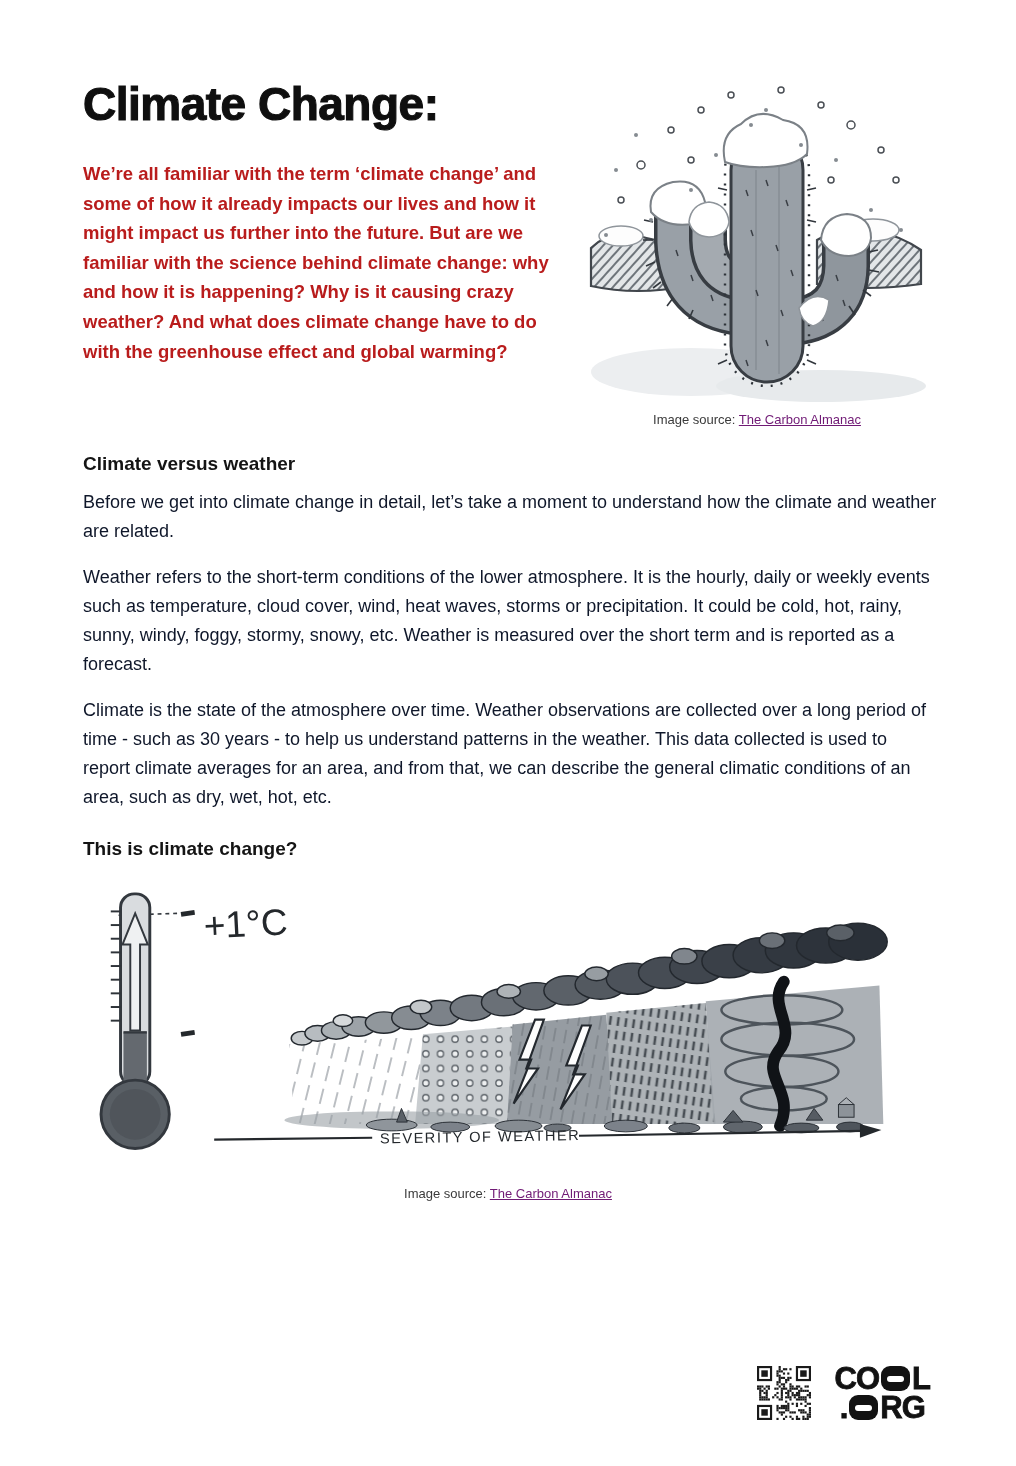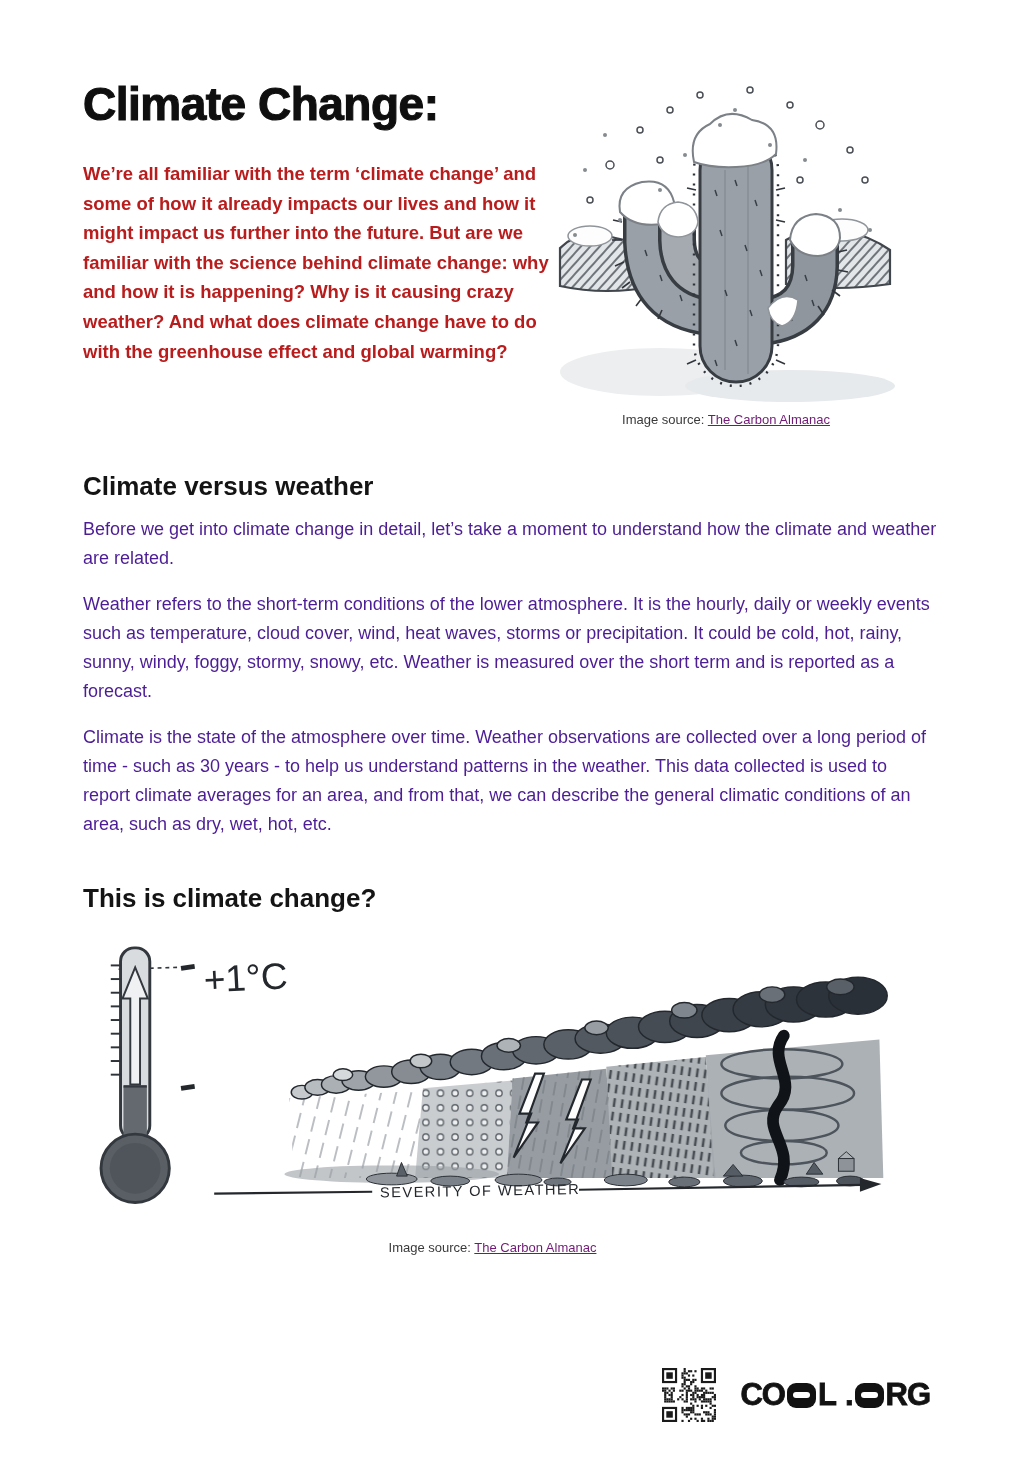--- a/index.html
+++ b/index.html
@@ -1,35 +1,35 @@
 <!DOCTYPE html>
 <html><head>
 <meta charset="utf-8">
 <style>
   html,body{margin:0;padding:0;background:#fff;}
   .page{position:relative;width:1016px;height:1466px;background:#ffffff;overflow:hidden;
         font-family:"Liberation Sans",sans-serif;color:#2e2e2e;}
-  .content{padding:70px 114px 0 83px;}
+  .content{padding:70px 83px 0 83px;}
   .top-row{display:flex;justify-content:space-between;align-items:flex-start;}
   .top-left{width:482px;}
   h1{margin:6px 0 26px 0;font-size:46px;line-height:1.24;font-weight:bold;color:#0f0f0f;
      letter-spacing:-0.5px;-webkit-text-stroke:1.1px #0f0f0f;}
   h1 .t-line{display:block;}
   .intro{margin:0;font-size:18.5px;line-height:29.6px;font-weight:bold;color:#b91c1c;}
   figure{margin:0;}
   .figure-cactus{width:352px;display:flex;flex-direction:column;align-items:center;}
   .caption{font-size:13px;color:#3a3a3a;text-align:center;margin-top:4px;}
   .caption a{color:#701a75;text-decoration:underline;}
-  h2{font-size:26px;font-weight:bold;color:#141414;margin:44px 0 13px 0;}
-  p.body{margin:0 0 17px 0;font-size:18px;line-height:29px;color:#4c1d95;width:856px;}
+  h2{font-size:19px;font-weight:bold;color:#141414;margin:26px 0 13px 0;}
+  p.body{margin:0 0 17px 0;font-size:18px;line-height:29px;color:#0f172a;width:856px;}
   .figure-severity{margin:28px 0 0 6px;}
   .caption-2{margin-top:16px;text-align:center;width:100%;}
   .footer{position:absolute;right:86px;bottom:44px;display:flex;align-items:center;gap:24px;}
   .qr{width:54px;height:54px;}
-  .logo{display:flex;align-items:flex-end;gap:9px;}
+  .logo{display:flex;flex-direction:column;align-items:center;}
   .logo-row{display:flex;align-items:center;height:29px;}
   .logo-text{font-size:31px;font-weight:bold;letter-spacing:-1px;color:#121212;
              -webkit-text-stroke:0.8px #121212;}
   .obar{width:29px;height:25px;background:#121212;border-radius:9px;position:relative;margin:0 2px;}
   .obar::after{content:"";position:absolute;left:6px;right:6px;top:9.5px;height:6px;background:#fff;border-radius:3px;}
 </style>
 </head>
 <body>
 
 <div class="page">

